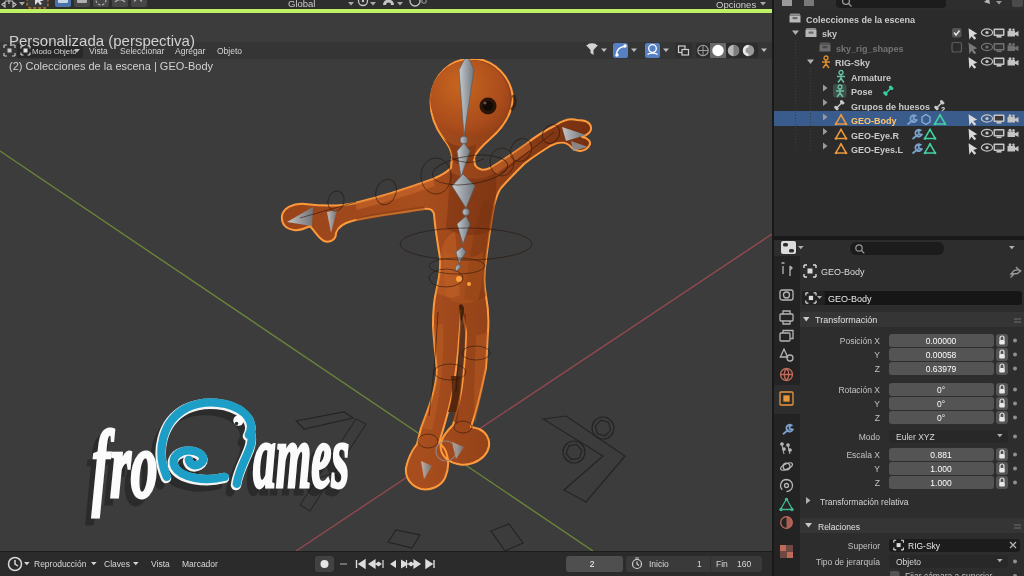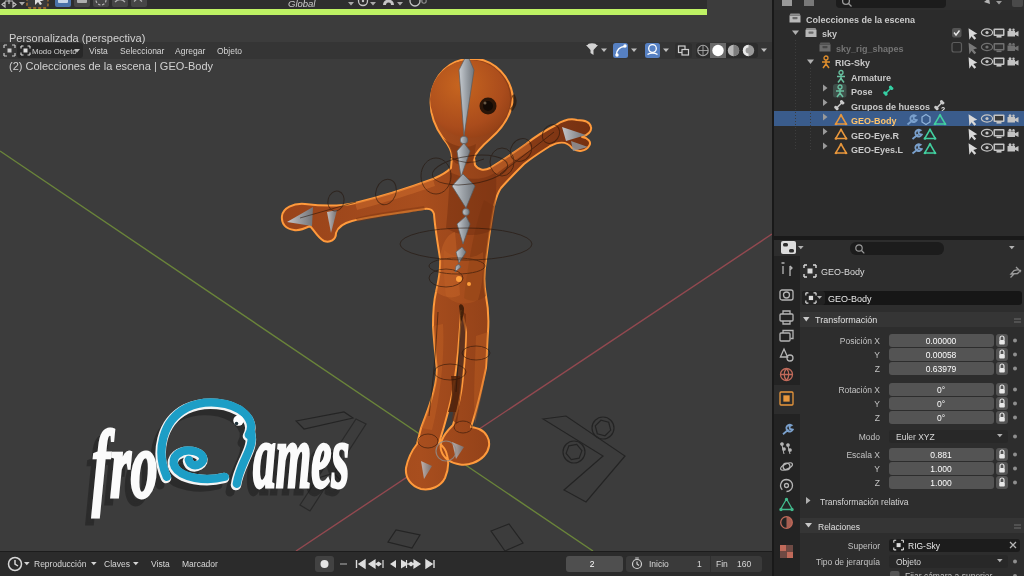--- a/index.html
+++ b/index.html
@@ -1,21 +1,21 @@
 <!DOCTYPE html>
 <html><head>
 <meta charset="utf-8">
 <style>
   html,body{margin:0;padding:0;background:#222;}
   #root{position:relative;width:1024px;height:576px;overflow:hidden;background:#2d2d2d;
         font-family:"Liberation Sans",sans-serif;font-size:11px;color:#d8d8d8;
         -webkit-font-smoothing:antialiased;}
   .abs{position:absolute;}
   #viewport{left:0;top:0;width:772px;height:551px;background:#3c3c3c;overflow:hidden;}
-  #row1{left:0;top:0;width:707px;height:9px;background:#2e2e2e;overflow:hidden;border-bottom:6px solid #bef264;font-style:italic;}
+  #row1{left:0;top:0;width:772px;height:9px;background:#2e2e2e;overflow:hidden;border-bottom:4px solid #bef264;}
   #row2{left:0;top:10px;width:772px;height:17px;background:#353535;overflow:visible;margin-top:32px;}
   #timeline{left:0;top:551px;width:772px;height:25px;background:#2b2b2b;border-top:1px solid #1c1c1c;overflow:hidden;}
   #rightcol{left:772px;top:0;width:252px;height:576px;background:#2b2b2b;border-left:2px solid #191919;}
   #outliner{left:0;top:0;width:250px;height:236px;background:#2b2b2b;overflow:hidden;font-weight:bold;}
   #props{left:0;top:236px;width:250px;height:340px;background:#2d2d2d;border-top:2px solid #191919;overflow:hidden;}
   svg{display:block;}
 </style>
 </head>
 <body>
 <div id="root">
@@ -254,21 +254,21 @@
           <path d="M114,8.5 l10,0 M119,3.5 l0,10" stroke="#a8a8a8" stroke-width="0.9" fill="none"></path>
           <circle cx="134" cy="8.5" r="5.7" fill="#ffffff"></circle>
           <circle cx="149.5" cy="8.5" r="5.7" fill="#b9b9b9"></circle>
           <path d="M149.5,2.8 a5.7,5.7 0 0 1 0,11.4 z" fill="#7d7d7d"></path>
           <circle cx="164.5" cy="8.5" r="5.7" fill="#9a9a9a"></circle>
           <path d="M164.5,2.8 a5.7,5.7 0 0 0 0,11.4 l0,-2.8 a2.9,2.9 0 0 1 0,-5.8 z" fill="#e8e8e8"></path>
           <path d="M177,6.5 l3,3.5 3,-3.5" fill="#bdbdbd"></path>
         </g>
       </svg>
     </div>
-    <div class="abs" style="left:9px;top:32px;color:#d1d1d1;font-size:11px;">Personalizada (perspectiva)</div>
+    <div class="abs" style="left:9px;top:32px;color:#d1d1d1;font-size:15px;">Personalizada (perspectiva)</div>
     <div class="abs" style="left:9px;top:60px;color:#d1d1d1;font-size:11px;text-align:center;">(2) Colecciones de la escena | GEO-Body</div>
     <div id="logo" class="abs" style="left:0;top:0">
       <svg width="772" height="551" viewBox="0 0 772 551">
         <defs>
           <g id="frogG" fill="none" stroke-linecap="round">
             <path d="M 166,478 C 155,453 161,422 186,409 C 205,400 231,403 243,414 C 251,421 252,429 248,436"></path>
             <path d="M 250,433 C 253,443 248,452 244,461 C 240,470 237,478 236,485"></path>
             <path d="M 224,478 C 205,483 180,479 174,468 C 169,458 180,450 192,452 C 202,454 206,461 199,465 C 194,468 189,466 188,461"></path>
           </g>
           <g id="ftext" stroke-width="1.5">

